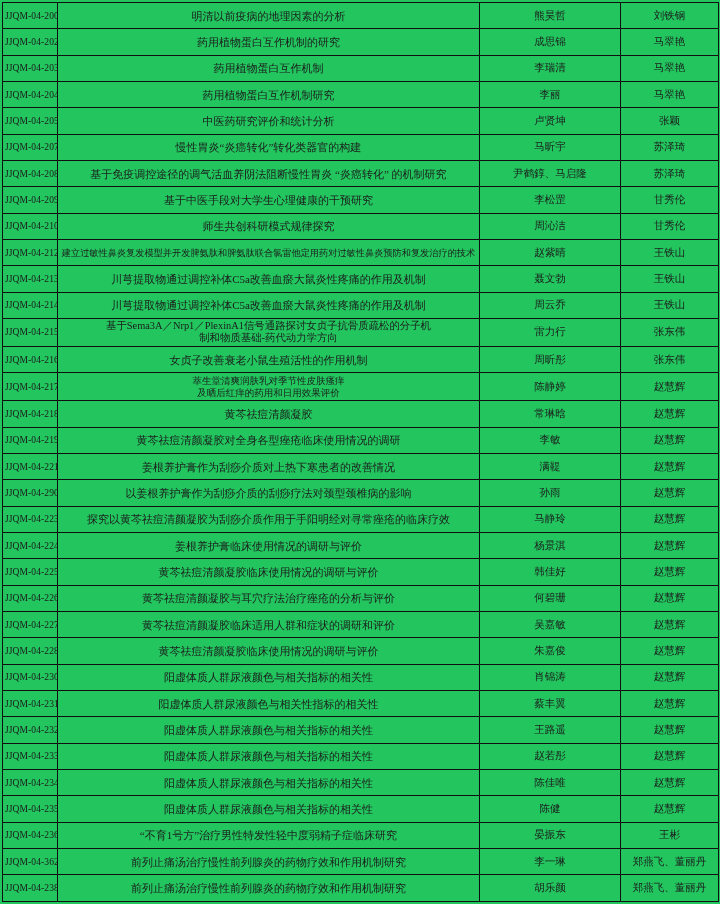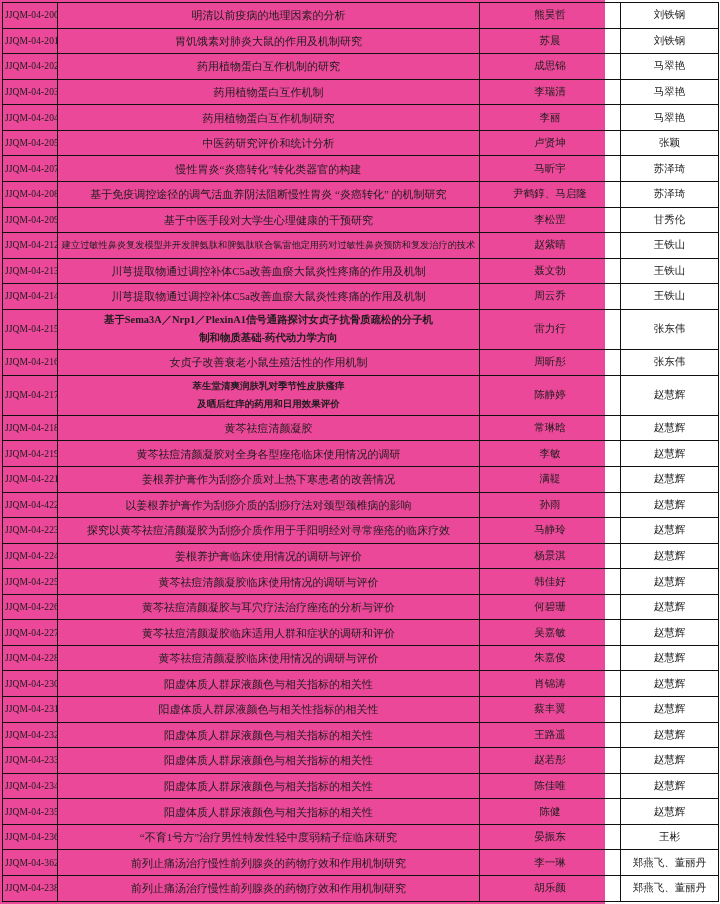--- a/index.html
+++ b/index.html
@@ -4,23 +4,23 @@
 <style>
   html, body {
     margin: 0;
     padding: 0;
     background: #ffffff;
     width: 720px;
     height: 904px;
     overflow: hidden;
   }
   .sheet {
-    width: 605px;
+    width: 720px;
     height: 904px;
-    background: #ec4899;
+    background: #22c55e;
     box-sizing: border-box;
     padding: 2px 1px 2px 2px;
   }
   table.projects {
     border-collapse: collapse;
     table-layout: fixed;
     width: 716px;
     height: 900px;
     font-family: "Liberation Serif", "DejaVu Serif", serif;
     color: #1c1c1c;
@@ -41,22 +41,21 @@
     padding-left: 2px;
     white-space: nowrap;
     font-family: "Liberation Serif", "DejaVu Serif", serif;
   }
   td.c-title {
     font-size: 11px;
     white-space: pre-line;
   }
   td.c-title.two-line {
     font-size: 9.5px;
-    line-height: 18px;
-    font-weight: bold;
+    line-height: 12px;
   }
   td.c-student, td.c-supervisor {
     font-size: 10.5px;
     white-space: nowrap;
   }
 </style>
 </head>
 <body>
 
 <div class="sheet">
@@ -68,26 +67,20 @@
       <col style="width:98px">
     </colgroup>
     <tbody>
   <tr>
     <td class="c-id">JJQM-04-200</td>
     <td class="c-title">明清以前疫病的地理因素的分析</td>
     <td class="c-student">熊昊哲</td>
     <td class="c-supervisor">刘铁钢</td>
   </tr>
 
-  <tr>
-    <td class="c-id">JJQM-04-201</td>
-    <td class="c-title">胃饥饿素对肺炎大鼠的作用及机制研究</td>
-    <td class="c-student">苏晨</td>
-    <td class="c-supervisor">刘铁钢</td>
-  </tr>
 
   <tr>
     <td class="c-id">JJQM-04-202</td>
     <td class="c-title">药用植物蛋白互作机制的研究</td>
     <td class="c-student">成思锦</td>
     <td class="c-supervisor">马翠艳</td>
   </tr>
 
   <tr>
     <td class="c-id">JJQM-04-203</td>
@@ -125,20 +118,26 @@
     <td class="c-supervisor">苏泽琦</td>
   </tr>
 
   <tr>
     <td class="c-id">JJQM-04-209</td>
     <td class="c-title">基于中医手段对大学生心理健康的干预研究</td>
     <td class="c-student">李松罡</td>
     <td class="c-supervisor">甘秀伦</td>
   </tr>
 
+  <tr>
+    <td class="c-id">JJQM-04-210</td>
+    <td class="c-title">师生共创科研模式规律探究</td>
+    <td class="c-student">周沁洁</td>
+    <td class="c-supervisor">甘秀伦</td>
+  </tr>
 
 
   <tr>
     <td class="c-id">JJQM-04-212</td>
     <td class="c-title" style="font-size: 9.2px;">建立过敏性鼻炎复发模型并开发脾氨肽和脾氨肽联合氯雷他定用药对过敏性鼻炎预防和复发治疗的技术</td>
     <td class="c-student">赵紫晴</td>
     <td class="c-supervisor">王铁山</td>
   </tr>
 
   <tr>
@@ -194,21 +193,21 @@
 
 
   <tr>
     <td class="c-id">JJQM-04-221</td>
     <td class="c-title">姜根养护膏作为刮痧介质对上热下寒患者的改善情况</td>
     <td class="c-student">满鞮</td>
     <td class="c-supervisor">赵慧辉</td>
   </tr>
 
   <tr>
-    <td class="c-id">JJQM-04-422</td>
+    <td class="c-id">JJQM-04-290</td>
     <td class="c-title">以姜根养护膏作为刮痧介质的刮痧疗法对颈型颈椎病的影响</td>
     <td class="c-student">孙雨</td>
     <td class="c-supervisor">赵慧辉</td>
   </tr>
 
   <tr>
     <td class="c-id">JJQM-04-223</td>
     <td class="c-title">探究以黄芩祛痘清颜凝胶为刮痧介质作用于手阳明经对寻常痤疮的临床疗效</td>
     <td class="c-student">马静玲</td>
     <td class="c-supervisor">赵慧辉</td>

